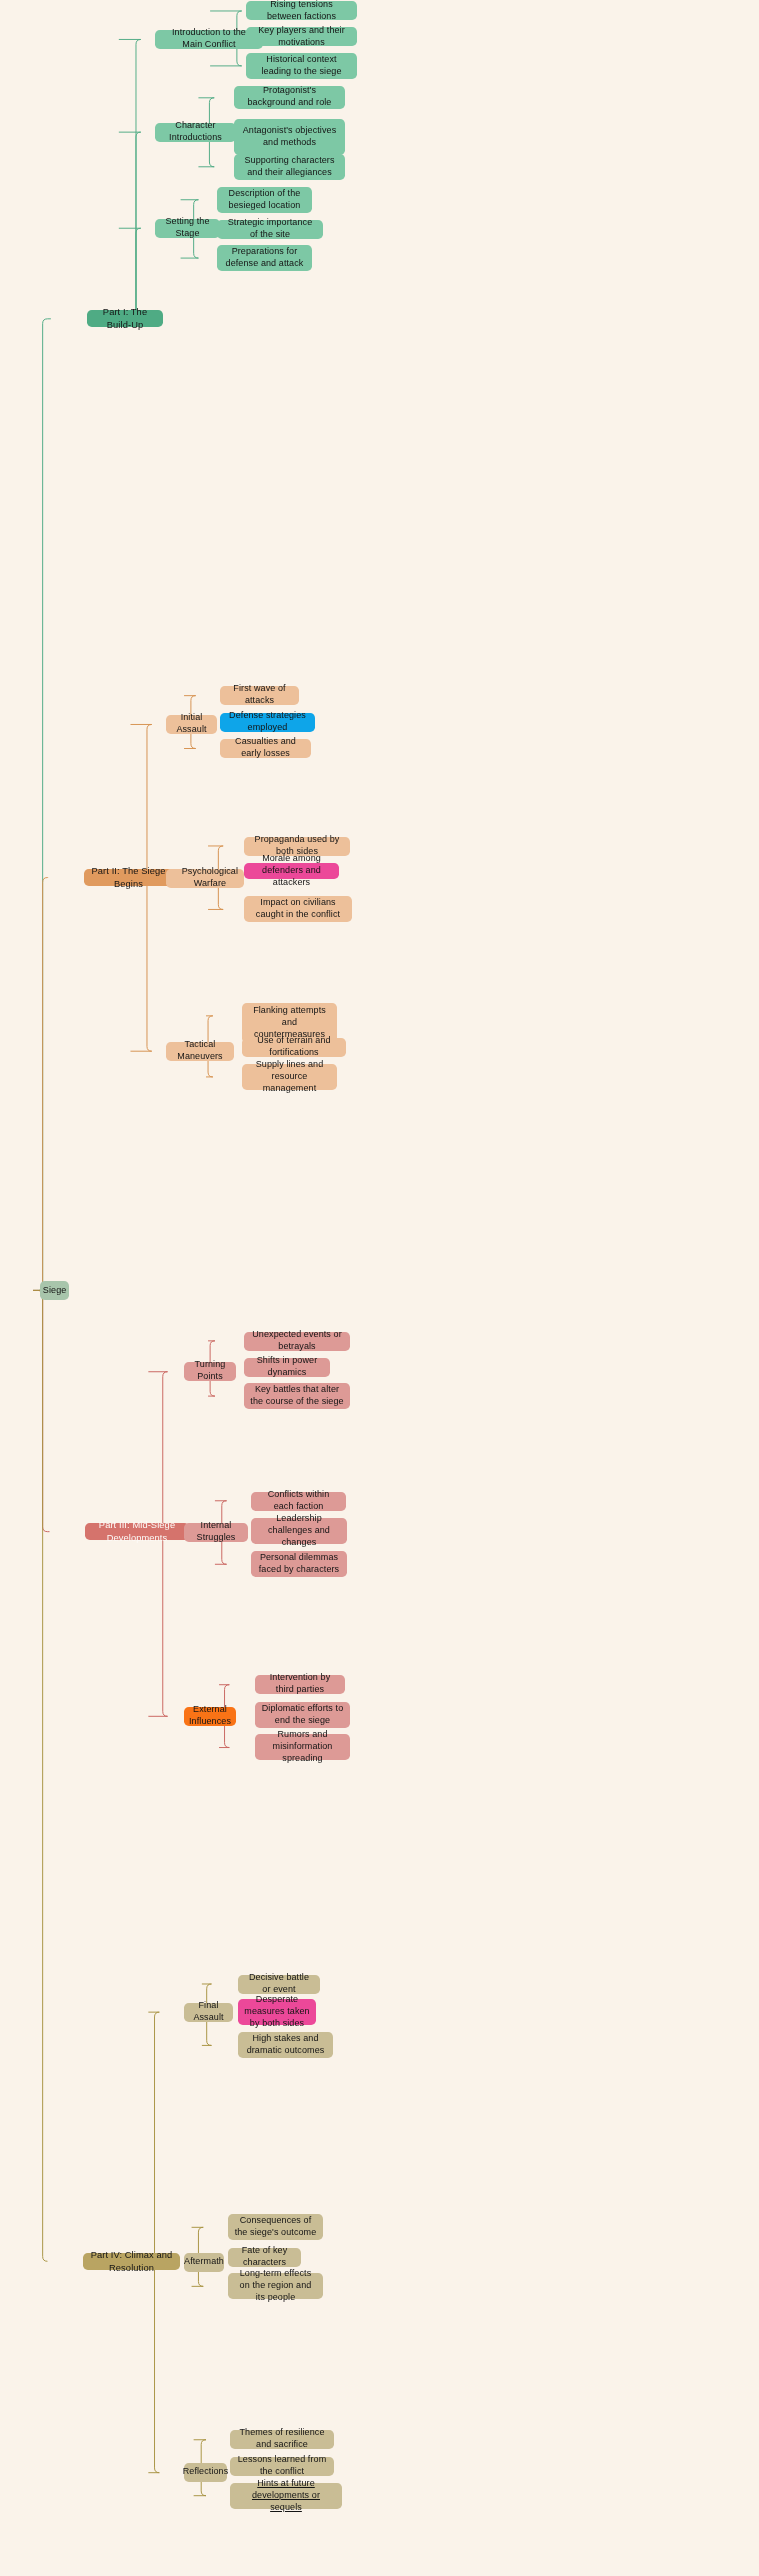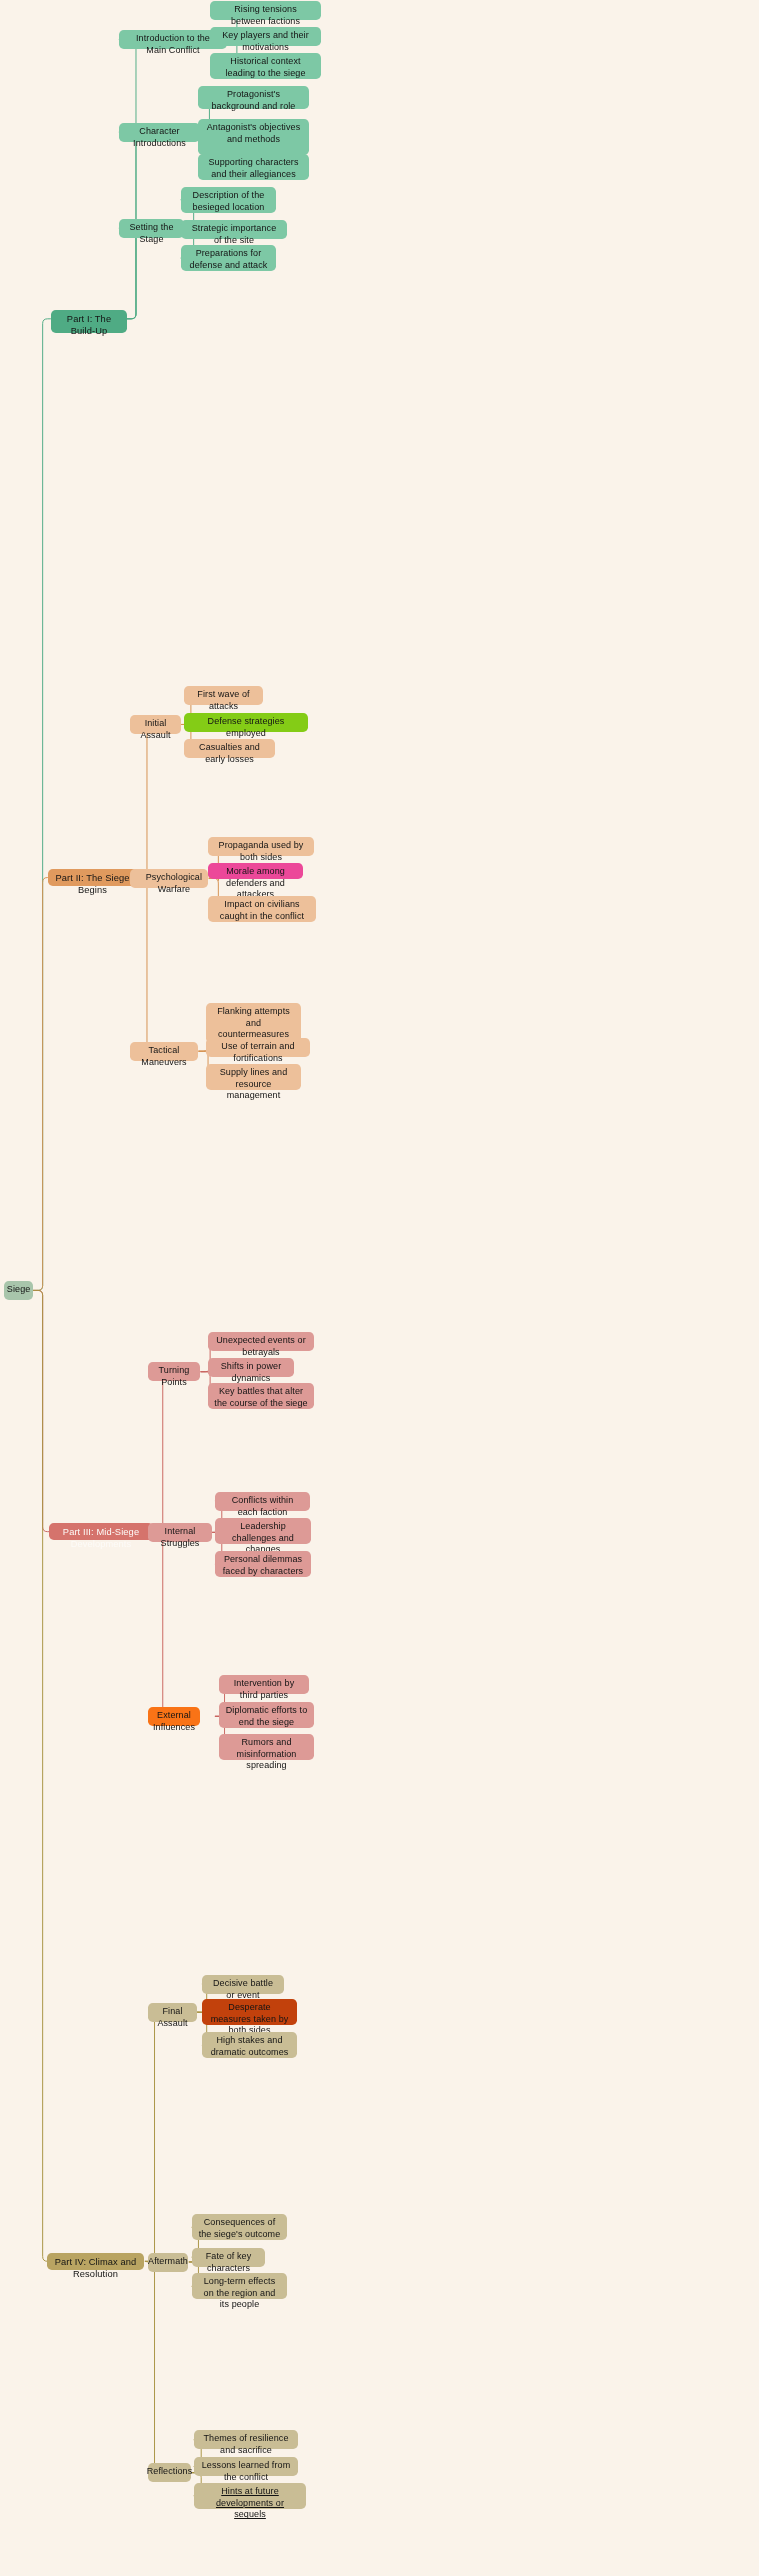--- a/index.html
+++ b/index.html
@@ -19,29 +19,31 @@
   #edges{
     position:absolute;
     left:0; top:0;
     width:760px; height:2576px;
     pointer-events:none;
   }
   .node{
     position:absolute;
     box-sizing:border-box;
     display:flex;
+    align-items:center;
     justify-content:center;
     text-align:center;
     border-radius:4.8px;
     padding:2.7px 6.2px;
     line-height:1.32;
     color:#141414;
     font-size:9px;
     letter-spacing:0.1px;
     word-wrap:break-word;
+    margin-left:36px;
   }
   .lvl0{ font-size:9px; }
   .lvl1{ font-size:9.3px; }
   .lvl2{ font-size:9px; }
   .lvl3{ font-size:9px; }
   .white-text{ color:#fdfbf8; }
 </style>
 </head>
 <body>
 
@@ -96,21 +98,21 @@
       <path d="M 275 3295.5 L 282 3295.5 Q 289 3295.5 289 3288.5 L 289 3295.5 Q 289 3288.5 296 3288.5 L 279 3288.5" fill="none" stroke="#a89342" stroke-width="1.4"></path>
       <path d="M 275 3295.5 L 282 3295.5 Q 289 3295.5 289 3302.5 L 289 3324 Q 289 3331 296 3331 L 279 3331" fill="none" stroke="#a89342" stroke-width="1.4"></path>
       <path d="M 211 3294.5 L 218 3294.5 Q 225 3294.5 225 3301.5 L 225 3595.5 Q 225 3602.5 232 3602.5 L 216 3602.5" fill="none" stroke="#a89342" stroke-width="1.4"></path>
       <path d="M 279 3602.5 L 286 3602.5 Q 293 3602.5 293 3595.5 L 293 3561.5 Q 293 3554.5 300 3554.5 L 282 3554.5" fill="none" stroke="#a89342" stroke-width="1.4"></path>
       <path d="M 279 3602.5 L 286 3602.5 Q 293 3602.5 293 3595.5 L 293 3600.5 Q 293 3593.5 300 3593.5 L 282 3593.5" fill="none" stroke="#a89342" stroke-width="1.4"></path>
       <path d="M 279 3602.5 L 286 3602.5 Q 293 3602.5 293 3609.5 L 293 3629 Q 293 3636 300 3636 L 282 3636" fill="none" stroke="#a89342" stroke-width="1.4"></path>
     </svg>
 <div class="node lvl0" style="left: 4.1px; top: 1281px; width: 29px; height: 19px; background: rgb(168, 197, 171); color: rgb(20, 20, 20);">
       <span>Siege</span>
     </div>
-    <div class="node lvl1" style="left: 51px; top: 310px; width: 76px; height: 23px; background: rgb(79, 171, 132); color: rgb(20, 20, 20);">
+    <div class="node lvl1" style="left: 51px; top: 310px; width: 76px; height: 17px; background: rgb(79, 171, 132); color: rgb(20, 20, 20);">
       <span>Part I: The Build-Up</span>
     </div>
     <div class="node lvl2" style="left: 119px; top: 30px; width: 108px; height: 18.5px; background: rgb(125, 200, 165); color: rgb(20, 20, 20);">
       <span>Introduction to the Main Conflict</span>
     </div>
     <div class="node lvl3" style="left: 210px; top: 1.4px; width: 111px; height: 19px; background: rgb(125, 200, 165); color: rgb(20, 20, 20);">
       <span>Rising tensions between factions</span>
     </div>
     <div class="node lvl3" style="left: 210px; top: 27px; width: 111px; height: 19px; background: rgb(125, 200, 165); color: rgb(20, 20, 20);">
       <span>Key players and their motivations</span>
@@ -144,21 +146,21 @@
     </div>
     <div class="node lvl1" style="left: 48px; top: 869px; width: 89px; height: 17px; background: rgb(224, 154, 94); color: rgb(20, 20, 20);">
       <span>Part II: The Siege Begins</span>
     </div>
     <div class="node lvl2" style="left: 130px; top: 715px; width: 51px; height: 18.5px; background: rgb(237, 192, 154); color: rgb(20, 20, 20);">
       <span>Initial Assault</span>
     </div>
     <div class="node lvl3" style="left: 184px; top: 686px; width: 79px; height: 18.5px; background: rgb(237, 192, 154); color: rgb(20, 20, 20);">
       <span>First wave of attacks</span>
     </div>
-    <div class="node lvl3" style="left: 184px; top: 713px; width: 124px; height: 18.5px; background: #84cc16; color: rgb(20, 20, 20);">
+    <div class="node lvl3" style="left: 184px; top: 713px; width: 95px; height: 18.5px; background: #0ea5e9; color: rgb(20, 20, 20);">
       <span>Defense strategies employed</span>
     </div>
     <div class="node lvl3" style="left: 184px; top: 739px; width: 91px; height: 18.5px; background: rgb(237, 192, 154); color: rgb(20, 20, 20);">
       <span>Casualties and early losses</span>
     </div>
     <div class="node lvl2" style="left: 130px; top: 869px; width: 78px; height: 18.5px; background: rgb(237, 192, 154); color: rgb(20, 20, 20); padding-left: 16px;">
       <span>Psychological Warfare</span>
     </div>
     <div class="node lvl3" style="left: 208px; top: 837px; width: 106px; height: 18.5px; background: rgb(237, 192, 154); color: rgb(20, 20, 20);">
       <span>Propaganda used by both sides</span>
@@ -222,21 +224,21 @@
     </div>
     <div class="node lvl1" style="left: 47px; top: 2253px; width: 97px; height: 17px; background: rgb(185, 164, 98); color: rgb(20, 20, 20);">
       <span>Part IV: Climax and Resolution</span>
     </div>
     <div class="node lvl2" style="left: 148px; top: 2003px; width: 49px; height: 18.5px; background: rgb(201, 189, 149); color: rgb(20, 20, 20);">
       <span>Final Assault</span>
     </div>
     <div class="node lvl3" style="left: 202px; top: 1975px; width: 82px; height: 18.5px; background: rgb(201, 189, 149); color: rgb(20, 20, 20);">
       <span>Decisive battle or event</span>
     </div>
-    <div class="node lvl3" style="left: 202px; top: 1999px; width: 95px; height: 26px; background: #c2410c; color: rgb(20, 20, 20);">
+    <div class="node lvl3" style="left: 202px; top: 1999px; width: 78px; height: 26px; background: #ec4899; color: rgb(20, 20, 20);">
       <span>Desperate measures taken by both sides</span>
     </div>
     <div class="node lvl3" style="left: 202px; top: 2032px; width: 95px; height: 26px; background: rgb(201, 189, 149); color: rgb(20, 20, 20);">
       <span>High stakes and dramatic outcomes</span>
     </div>
     <div class="node lvl2" style="left: 148px; top: 2253px; width: 40px; height: 18.5px; background: rgb(201, 189, 149); color: rgb(20, 20, 20);">
       <span>Aftermath</span>
     </div>
     <div class="node lvl3" style="left: 192px; top: 2214px; width: 95px; height: 26px; background: rgb(201, 189, 149); color: rgb(20, 20, 20);">
       <span>Consequences of the siege's outcome</span>

